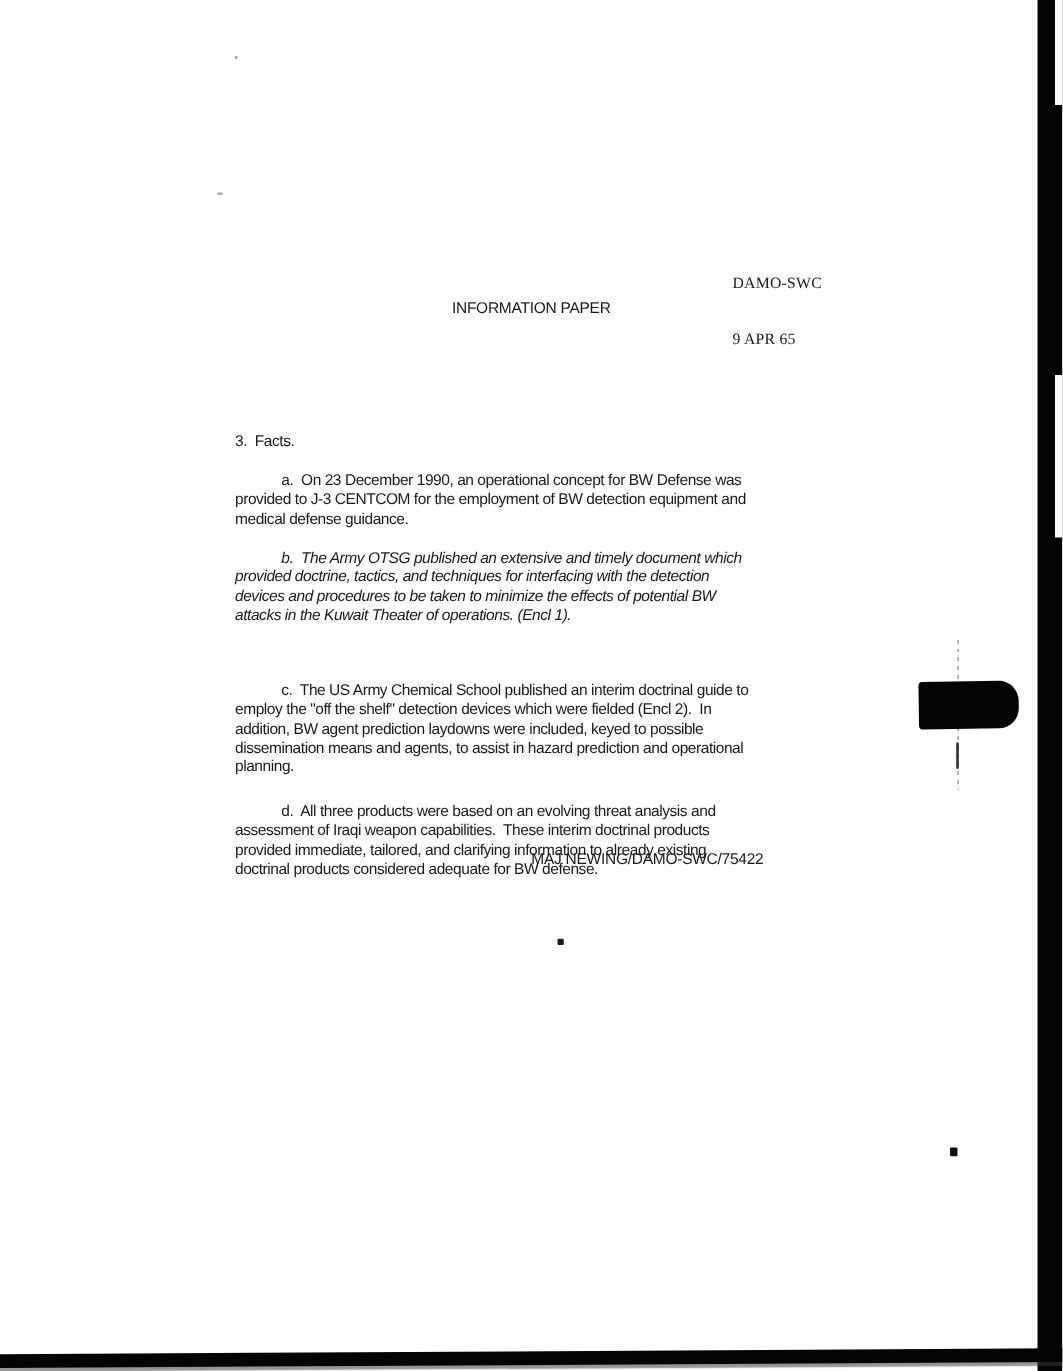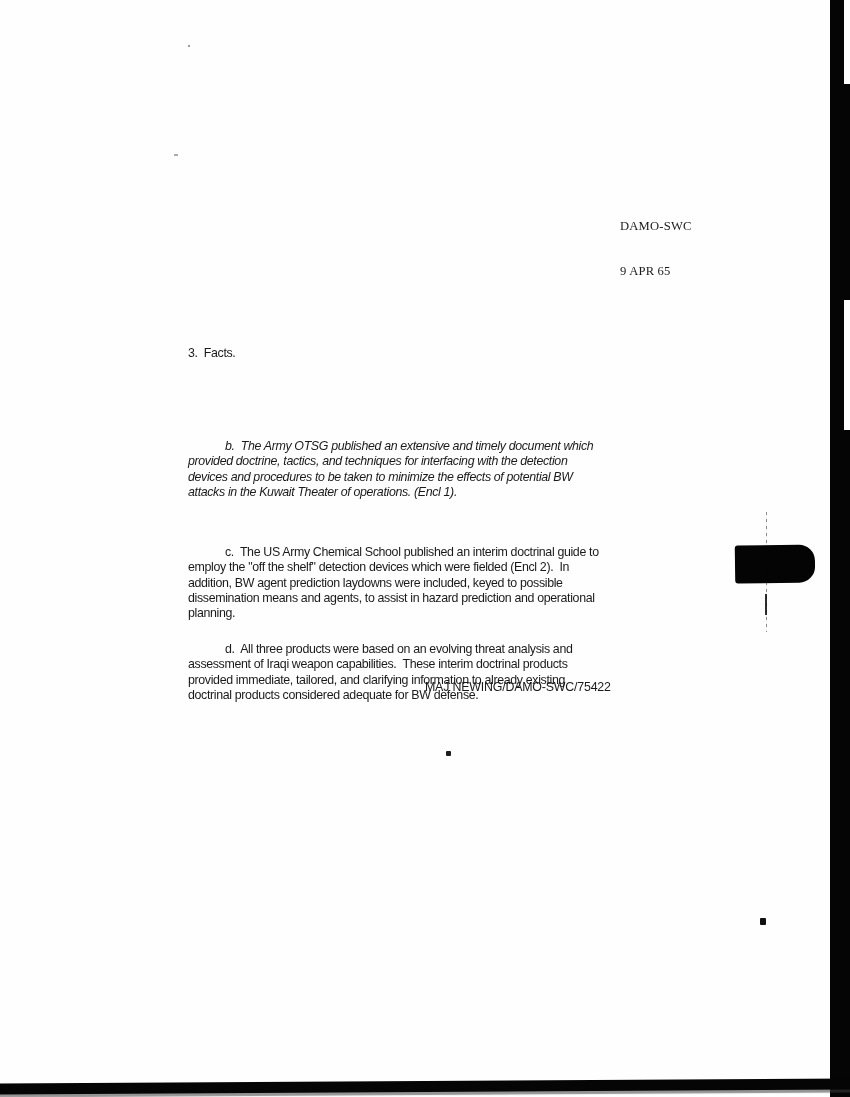--- a/index.html
+++ b/index.html
@@ -19,21 +19,21 @@
   
   .txt {
     position: absolute;
     white-space: pre;
     font-size: 12.4px;
     line-height: 15.3px;
     letter-spacing: -0.35px;
     color: #1a1a1a;
   }
   .header-block {
-    left: 620px;
+    left: 586px;
     top: 189px;
     font-family: "Liberation Serif", serif;
     font-size: 12.6px;
     line-height: 15px;
     letter-spacing: 0.2px;
   }
   .doc-title {
     left: 186px;
     top: 239px;
     width: 478px;
@@ -118,23 +118,27 @@
 </head>
 <body>
 
 <div class="page">
 
   <div class="txt header-block">
     <div>DAMO-SWC</div>
     <div>9 APR 65</div>
   </div>
 
+  <div class="txt doc-title">INFORMATION PAPER</div>
 
 
   <div class="txt para p-facts">3.  Facts.</div>
+  <div class="txt para indented p-a">a.  On 23 December 1990, an operational concept for BW Defense was
+provided to J-3 CENTCOM for the employment of BW detection equipment and
+medical defense guidance.</div>
   <div class="txt para indented p-b">b.  The Army OTSG published an extensive and timely document which
 provided doctrine, tactics, and techniques for interfacing with the detection
 devices and procedures to be taken to minimize the effects of potential BW
 attacks in the Kuwait Theater of operations. (Encl 1).</div>
   <div class="txt para indented p-c">c.  The US Army Chemical School published an interim doctrinal guide to
 employ the "off the shelf" detection devices which were fielded (Encl 2).  In
 addition, BW agent prediction laydowns were included, keyed to possible
 dissemination means and agents, to assist in hazard prediction and operational
 planning.</div>
   <div class="txt para indented p-d">d.  All three products were based on an evolving threat analysis and

